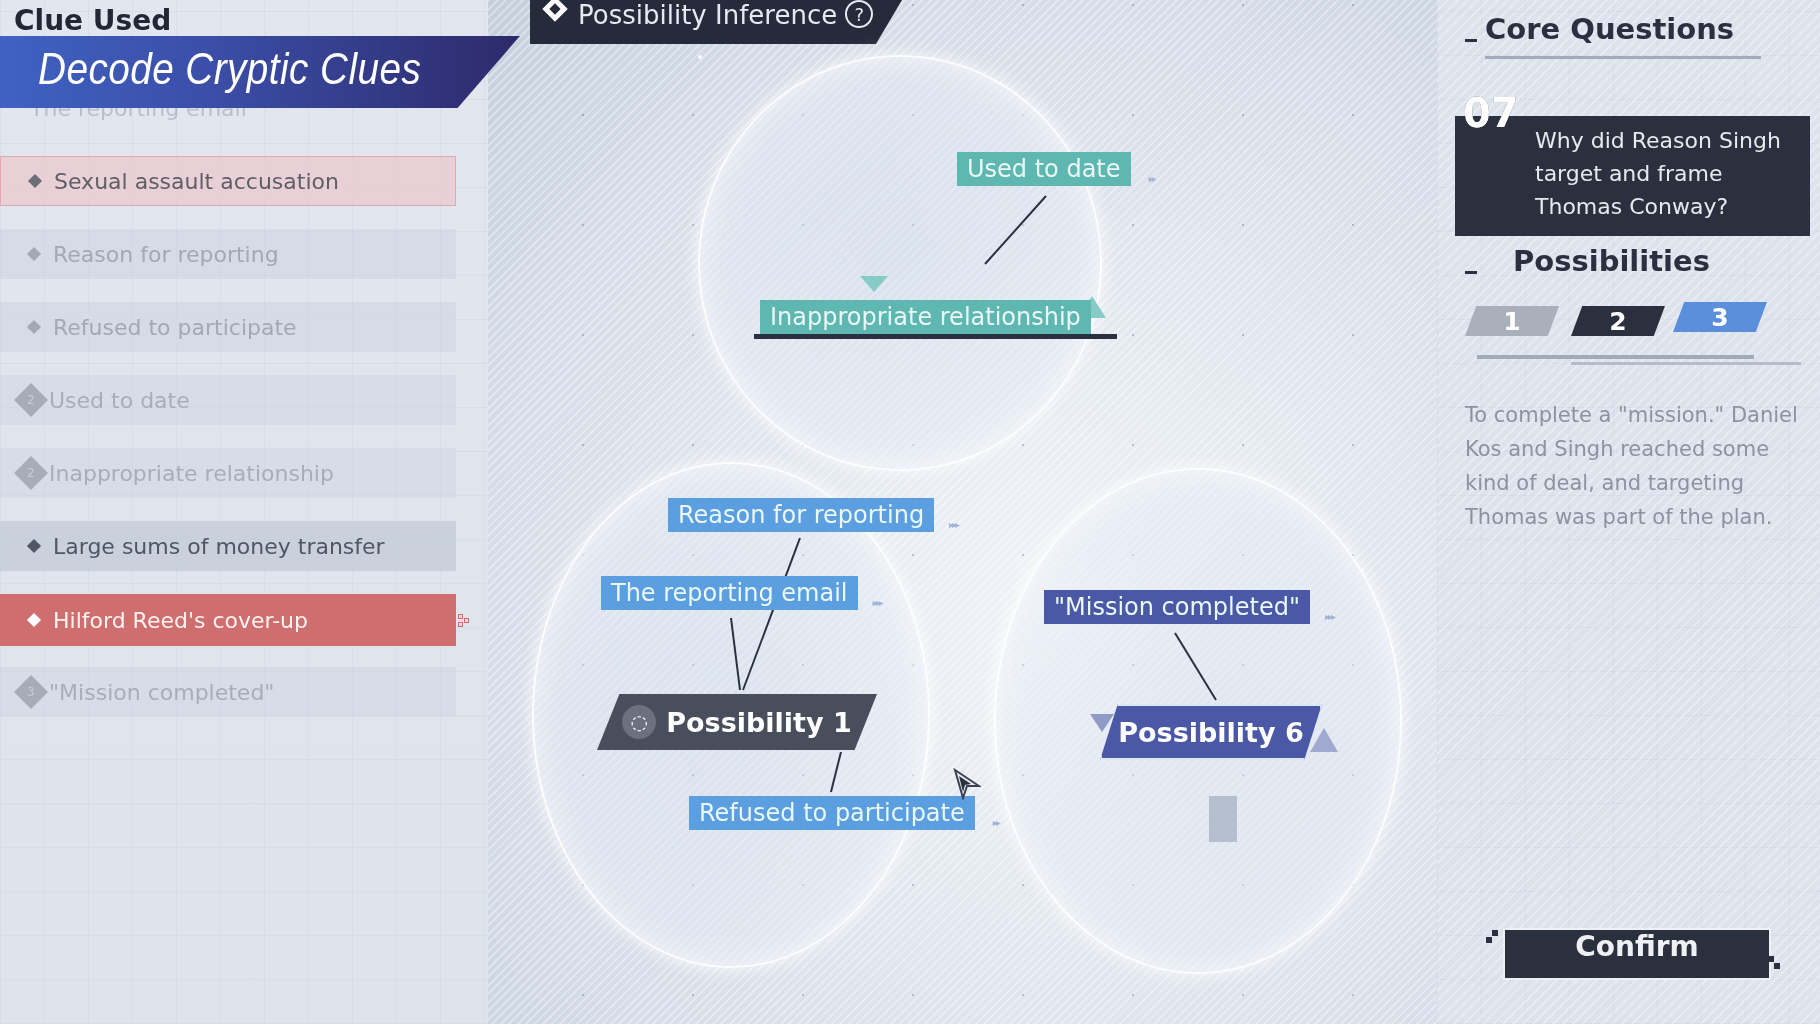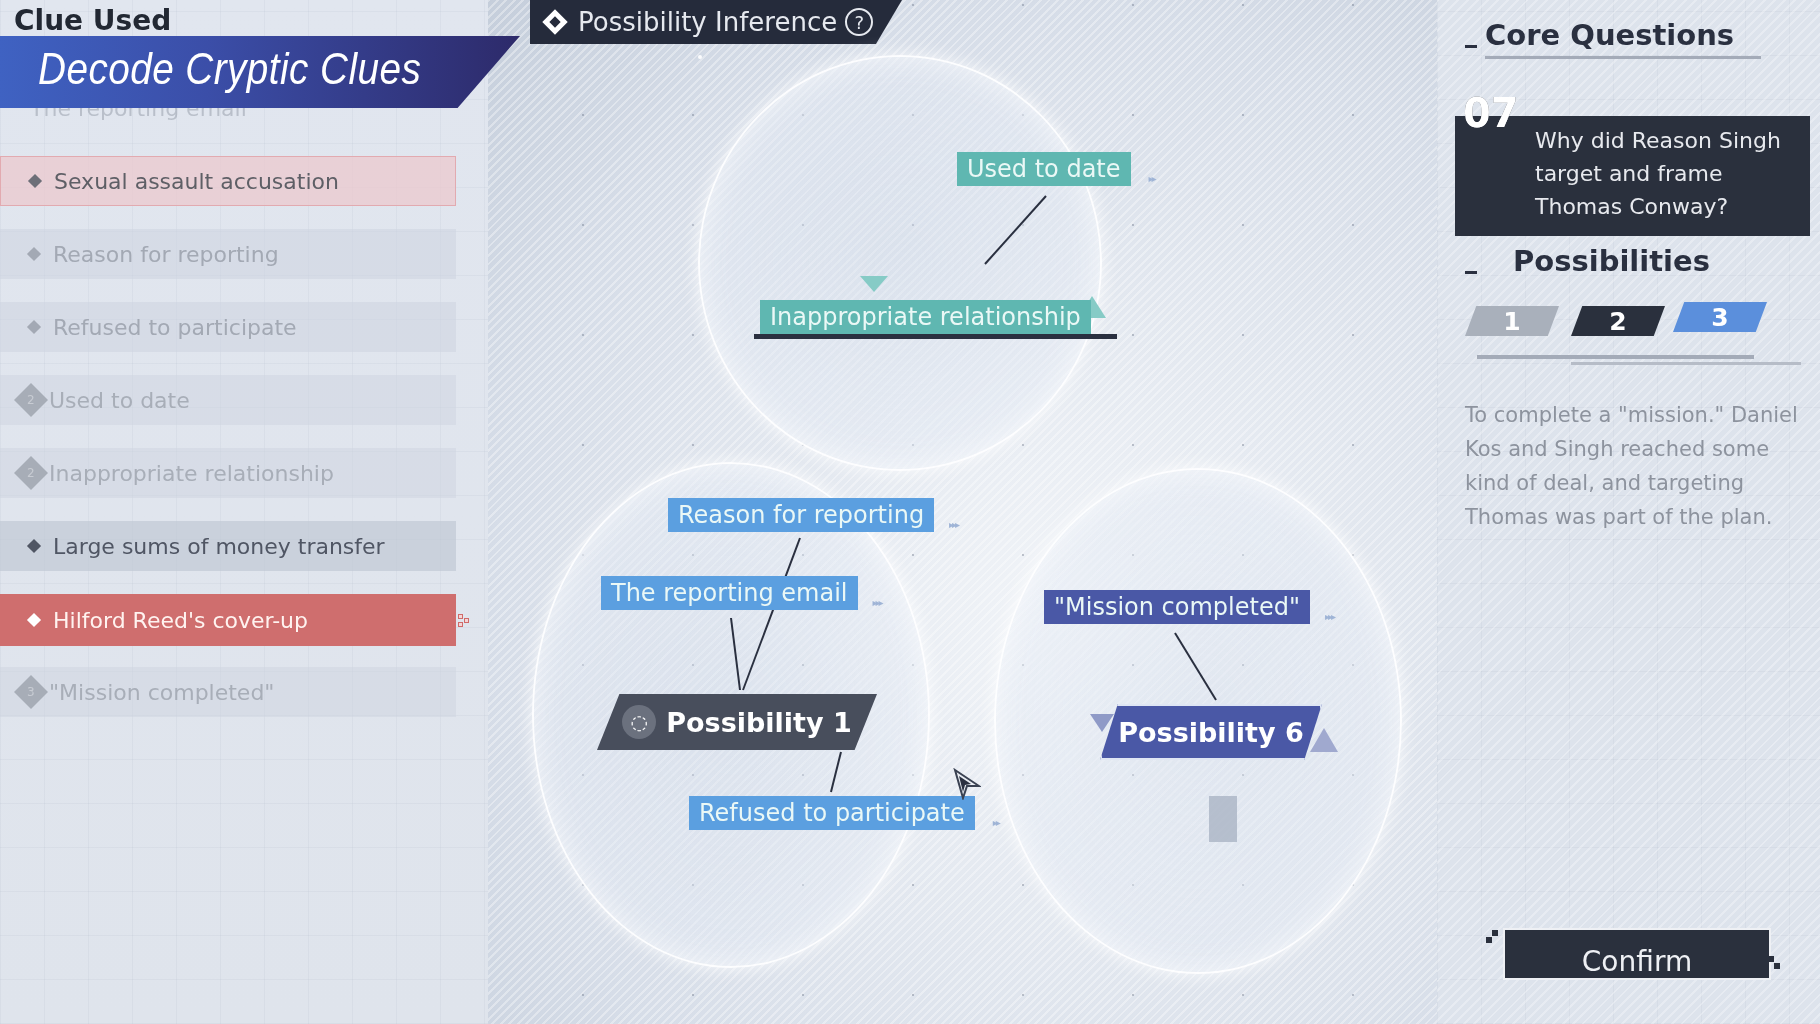--- a/index.html
+++ b/index.html
@@ -79,21 +79,21 @@
   .dotgrid {
     position: absolute; inset: 0;
     background-image: radial-gradient(circle, rgba(90,100,120,0.35) 1px, transparent 1.5px);
     background-size: 110px 110px;
     background-position: 40px 60px;
   }
   .header-tab {
     position: absolute; left: 42px; top: 0; width: 372px; height: 44px;
     background: #252b3b;
     clip-path: polygon(0 0, 100% 0, 93% 100%, 0 100%);
-    display: flex; align-items: center; color: #e6e9ef; font-size: 26px;
+    display: flex; color: #e6e9ef; font-size: 26px;
   }
   .header-tab .diamond {
     width: 18px; height: 18px; transform: rotate(45deg);
     border: 5px solid #fff; background: #252b3b; margin-left: 16px; margin-right: 14px;
   }
   .header-tab .help {
     width: 28px; height: 28px; border: 2px solid #e6e9ef; border-radius: 50%;
     display: flex; align-items: center; justify-content: center; font-size: 18px; margin-left: 8px;
   }
   .circle {
@@ -163,22 +163,23 @@
     clip-path: polygon(12% 0, 100% 0, 88% 100%, 0 100%);
     display: flex; align-items: center; justify-content: center;
     font-weight: bold; font-size: 25px; color: #fff;
   }
   .tab-underline1 { position: absolute; left: 40px; top: 355px; width: 277px; height: 4px; background: #a4abb8; }
   .tab-underline2 { position: absolute; left: 134px; top: 362px; width: 230px; height: 3px; background: #b6bcc7; }
   .desc { position: absolute; left: 28px; top: 398px; width: 340px; font-size: 21px; line-height: 34px; color: #8d939e; }
   .confirm {
     position: absolute; left: 66px; top: 928px; width: 268px; height: 52px;
     background: #2a303d; color: #eef0f4; font-size: 28px;
-    display: flex; align-items: flex-end; justify-content: center;
+    display: flex; align-items: flex-start; justify-content: center;
     border: 2px solid #eef0f4;
+    font-weight: bold;
   }
   .pix { position: absolute; width: 6px; height: 6px; background: #2a303d; }
 </style>
 </head>
 <body>
 
 <div class="stage">
 
   <div class="left-panel">
     <div class="board-label">Clue Used</div>
@@ -297,21 +298,21 @@
     <div class="tri" style="left:822px; top:728px; border-left:14px solid transparent; border-right:14px solid transparent; border-bottom:24px solid #a0a9cf;"></div>
     <div class="ghost-rect" style="left:721px; top:796px;"></div>
   </div>
 
   <svg class="cursor" width="28" height="32">
     <polygon points="2,2 26,18 14,18 10,30" fill="#e9edf3" stroke="#3a4252" stroke-width="2"></polygon>
     <polygon points="6,8 18,16 12,17 10,24" fill="#2a3040"></polygon>
   </svg>
 
   <div class="right-panel">
-    <div class="section-head" style="top:18px;justify-content:flex-end;">
+    <div class="section-head" style="top:12px;justify-content:flex-end;">
       <span class="dash"></span>
         <span>Core Questions</span>
     </div>
     <div class="cq-underline"></div>
 
     <div class="q-box"></div>
     <div class="q-num">07</div>
     <div class="q-text">Why did Reason Singh target and frame Thomas Conway?</div>
 
     <div class="section-head" style="top:244px;">

